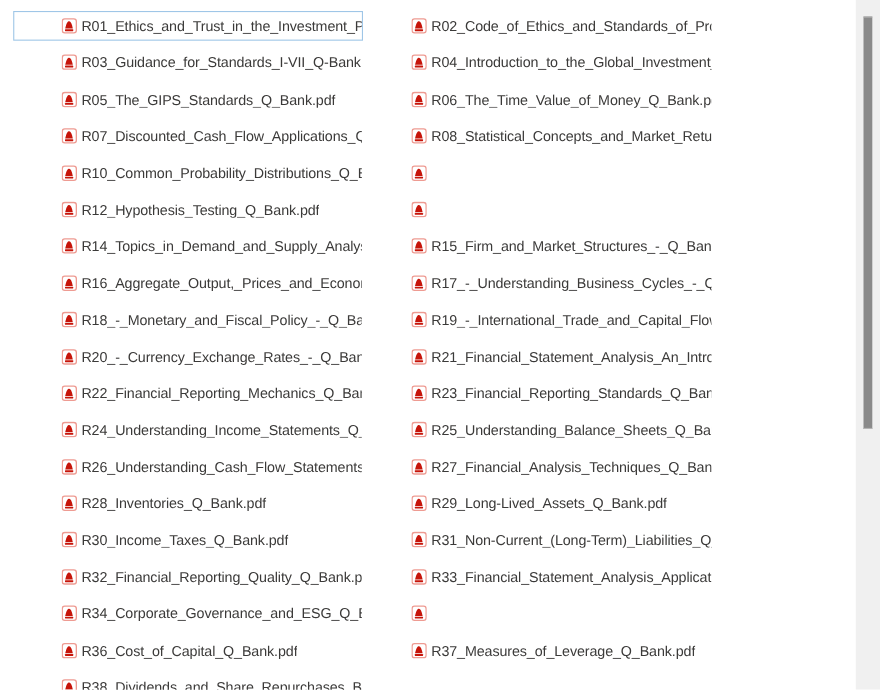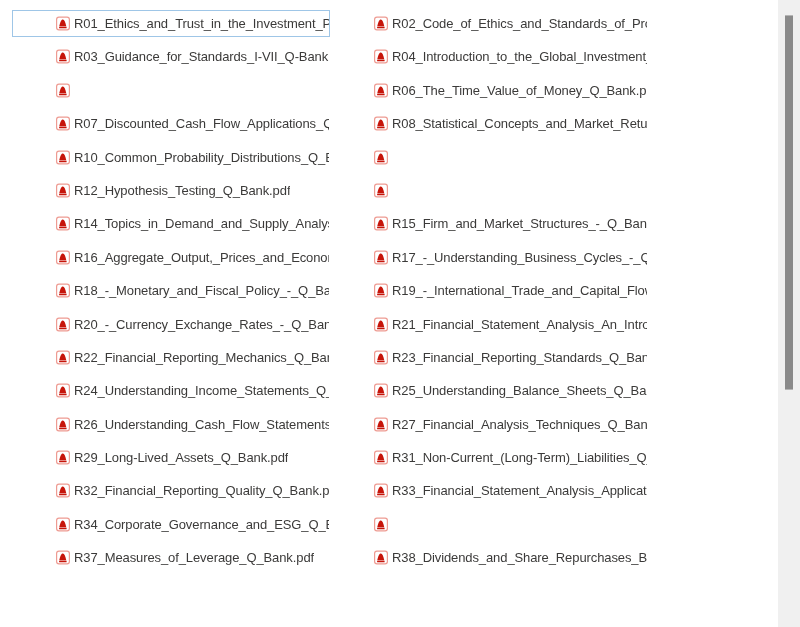--- a/index.html
+++ b/index.html
@@ -122,20 +122,21 @@
         <span class="fname">R04_Introduction_to_the_Global_Investment_P...</span>
       </div>
       <div class="tile">
         <span class="pdf-icon">
           <svg viewBox="0 0 14 15" width="14" height="15" xmlns="http://www.w3.org/2000/svg">
             <rect x="0.6" y="1.1" width="12.8" height="12.8" rx="2.3" fill="#ffffff" stroke="#ee9b92" stroke-width="1.2"></rect>
             <path d="M3.3 9.9 C4.5 4.7 5.6 3.4 6.9 3.4 C8.3 3.4 9.3 5.6 10.2 9.9 Z" fill="#c6150a"></path>
             <rect x="3.1" y="10.6" width="7.5" height="1.7" rx="0.4" fill="#c6150a"></rect>
           </svg>
         </span>
+        <span class="fname">R05_The_GIPS_Standards_Q_Bank.pdf</span>
       </div>
       <div class="tile">
         <span class="pdf-icon">
           <svg viewBox="0 0 14 15" width="14" height="15" xmlns="http://www.w3.org/2000/svg">
             <rect x="0.6" y="1.1" width="12.8" height="12.8" rx="2.3" fill="#ffffff" stroke="#ee9b92" stroke-width="1.2"></rect>
             <path d="M3.3 9.9 C4.5 4.7 5.6 3.4 6.9 3.4 C8.3 3.4 9.3 5.6 10.2 9.9 Z" fill="#c6150a"></path>
             <rect x="3.1" y="10.6" width="7.5" height="1.7" rx="0.4" fill="#c6150a"></rect>
           </svg>
         </span>
         <span class="fname">R06_The_Time_Value_of_Money_Q_Bank.pdf</span>
@@ -339,30 +340,50 @@
         <span class="fname">R27_Financial_Analysis_Techniques_Q_Bank.pdf</span>
       </div>
       <div class="tile">
         <span class="pdf-icon">
           <svg viewBox="0 0 14 15" width="14" height="15" xmlns="http://www.w3.org/2000/svg">
             <rect x="0.6" y="1.1" width="12.8" height="12.8" rx="2.3" fill="#ffffff" stroke="#ee9b92" stroke-width="1.2"></rect>
             <path d="M3.3 9.9 C4.5 4.7 5.6 3.4 6.9 3.4 C8.3 3.4 9.3 5.6 10.2 9.9 Z" fill="#c6150a"></path>
             <rect x="3.1" y="10.6" width="7.5" height="1.7" rx="0.4" fill="#c6150a"></rect>
           </svg>
         </span>
+        <span class="fname">R28_Inventories_Q_Bank.pdf</span>
+      </div>
+      <div class="tile">
+        <span class="pdf-icon">
+          <svg viewBox="0 0 14 15" width="14" height="15" xmlns="http://www.w3.org/2000/svg">
+            <rect x="0.6" y="1.1" width="12.8" height="12.8" rx="2.3" fill="#ffffff" stroke="#ee9b92" stroke-width="1.2"></rect>
+            <path d="M3.3 9.9 C4.5 4.7 5.6 3.4 6.9 3.4 C8.3 3.4 9.3 5.6 10.2 9.9 Z" fill="#c6150a"></path>
+            <rect x="3.1" y="10.6" width="7.5" height="1.7" rx="0.4" fill="#c6150a"></rect>
+          </svg>
+        </span>
         <span class="fname">R29_Long-Lived_Assets_Q_Bank.pdf</span>
       </div>
       <div class="tile">
         <span class="pdf-icon">
           <svg viewBox="0 0 14 15" width="14" height="15" xmlns="http://www.w3.org/2000/svg">
             <rect x="0.6" y="1.1" width="12.8" height="12.8" rx="2.3" fill="#ffffff" stroke="#ee9b92" stroke-width="1.2"></rect>
             <path d="M3.3 9.9 C4.5 4.7 5.6 3.4 6.9 3.4 C8.3 3.4 9.3 5.6 10.2 9.9 Z" fill="#c6150a"></path>
             <rect x="3.1" y="10.6" width="7.5" height="1.7" rx="0.4" fill="#c6150a"></rect>
           </svg>
         </span>
+        <span class="fname">R30_Income_Taxes_Q_Bank.pdf</span>
+      </div>
+      <div class="tile">
+        <span class="pdf-icon">
+          <svg viewBox="0 0 14 15" width="14" height="15" xmlns="http://www.w3.org/2000/svg">
+            <rect x="0.6" y="1.1" width="12.8" height="12.8" rx="2.3" fill="#ffffff" stroke="#ee9b92" stroke-width="1.2"></rect>
+            <path d="M3.3 9.9 C4.5 4.7 5.6 3.4 6.9 3.4 C8.3 3.4 9.3 5.6 10.2 9.9 Z" fill="#c6150a"></path>
+            <rect x="3.1" y="10.6" width="7.5" height="1.7" rx="0.4" fill="#c6150a"></rect>
+          </svg>
+        </span>
         <span class="fname">R31_Non-Current_(Long-Term)_Liabilities_Q_B...</span>
       </div>
       <div class="tile">
         <span class="pdf-icon">
           <svg viewBox="0 0 14 15" width="14" height="15" xmlns="http://www.w3.org/2000/svg">
             <rect x="0.6" y="1.1" width="12.8" height="12.8" rx="2.3" fill="#ffffff" stroke="#ee9b92" stroke-width="1.2"></rect>
             <path d="M3.3 9.9 C4.5 4.7 5.6 3.4 6.9 3.4 C8.3 3.4 9.3 5.6 10.2 9.9 Z" fill="#c6150a"></path>
             <rect x="3.1" y="10.6" width="7.5" height="1.7" rx="0.4" fill="#c6150a"></rect>
           </svg>
         </span>
@@ -389,20 +410,30 @@
         <span class="fname">R34_Corporate_Governance_and_ESG_Q_Bank...</span>
       </div>
       <div class="tile">
         <span class="pdf-icon">
           <svg viewBox="0 0 14 15" width="14" height="15" xmlns="http://www.w3.org/2000/svg">
             <rect x="0.6" y="1.1" width="12.8" height="12.8" rx="2.3" fill="#ffffff" stroke="#ee9b92" stroke-width="1.2"></rect>
             <path d="M3.3 9.9 C4.5 4.7 5.6 3.4 6.9 3.4 C8.3 3.4 9.3 5.6 10.2 9.9 Z" fill="#c6150a"></path>
             <rect x="3.1" y="10.6" width="7.5" height="1.7" rx="0.4" fill="#c6150a"></rect>
           </svg>
         </span>
+      </div>
+      <div class="tile">
+        <span class="pdf-icon">
+          <svg viewBox="0 0 14 15" width="14" height="15" xmlns="http://www.w3.org/2000/svg">
+            <rect x="0.6" y="1.1" width="12.8" height="12.8" rx="2.3" fill="#ffffff" stroke="#ee9b92" stroke-width="1.2"></rect>
+            <path d="M3.3 9.9 C4.5 4.7 5.6 3.4 6.9 3.4 C8.3 3.4 9.3 5.6 10.2 9.9 Z" fill="#c6150a"></path>
+            <rect x="3.1" y="10.6" width="7.5" height="1.7" rx="0.4" fill="#c6150a"></rect>
+          </svg>
+        </span>
+        <span class="fname">R36_Cost_of_Capital_Q_Bank.pdf</span>
       </div>
       <div class="tile">
         <span class="pdf-icon">
           <svg viewBox="0 0 14 15" width="14" height="15" xmlns="http://www.w3.org/2000/svg">
             <rect x="0.6" y="1.1" width="12.8" height="12.8" rx="2.3" fill="#ffffff" stroke="#ee9b92" stroke-width="1.2"></rect>
             <path d="M3.3 9.9 C4.5 4.7 5.6 3.4 6.9 3.4 C8.3 3.4 9.3 5.6 10.2 9.9 Z" fill="#c6150a"></path>
             <rect x="3.1" y="10.6" width="7.5" height="1.7" rx="0.4" fill="#c6150a"></rect>
           </svg>
         </span>
         <span class="fname">R37_Measures_of_Leverage_Q_Bank.pdf</span>

